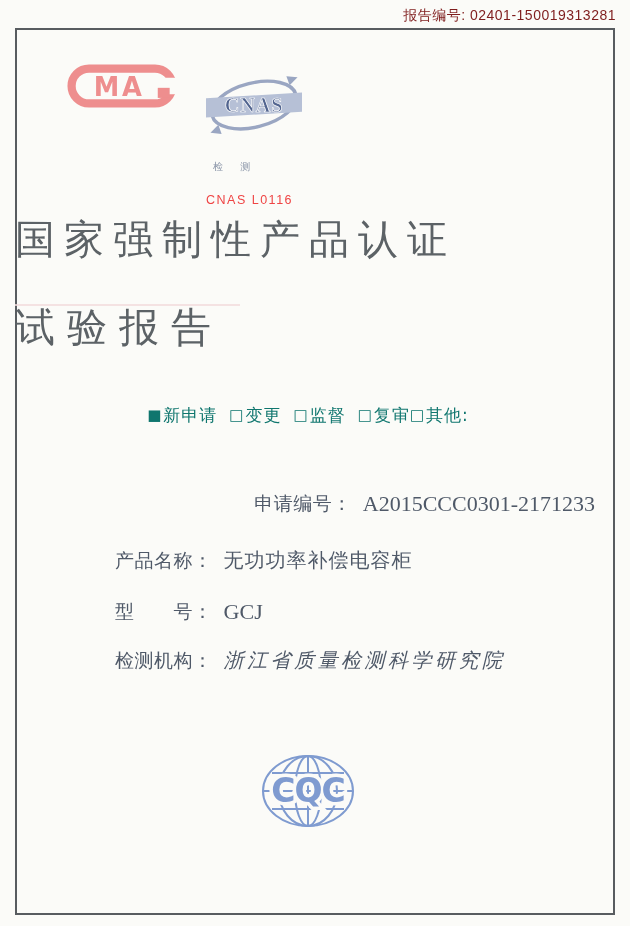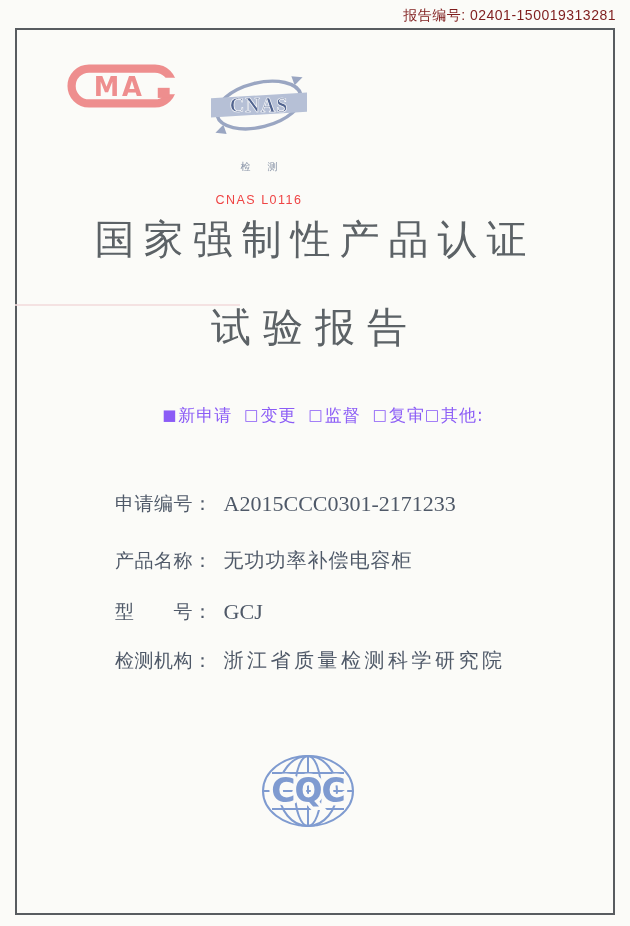--- a/index.html
+++ b/index.html
@@ -17,60 +17,60 @@
     position:absolute;left:15px;top:28px;width:600px;height:887px;
     box-sizing:border-box;border:2px solid #585c60;background:transparent;
   }
   
   .cma{position:absolute;left:60px;top:64px;width:124px;text-align:center;}
   .cma-number{
     margin-top:4px;font-family:"Liberation Serif","DejaVu Serif",serif;
     font-size:20px;color:#ee8d8d;letter-spacing:1px;
   }
   
-  .cnas{position:absolute;left:206px;top:72px;width:106px;text-align:center;}
+  .cnas{position:absolute;left:206px;top:72px;width:106px;}
   .cnas-sub{
     margin-top:16px;font-size:10px;color:#8a95a8;letter-spacing:7px;
     padding-left:7px; 
   }
   .cnas-code{
     margin-top:19px;font-family:"Liberation Sans",sans-serif;
     font-size:12.5px;color:#ef4444;letter-spacing:1.5px;
   }
   
   .title-line1,.title-line2{
-    position:absolute;left:15px;width:600px;text-align:center;
+    position:absolute;left:15px;width:600px;text-align:left;
     font-family:"DejaVu Serif","Liberation Serif",serif;
     color:#5c6266;
   }
   .title-line1{top:212px;font-size:40px;letter-spacing:9px;}
   .title-line2{top:300px;font-size:40px;letter-spacing:12px;}
   .scan-artifact{
     position:absolute;left:15px;top:304px;width:225px;height:2px;
     background:#f3dcdc;opacity:.8;
   }
   
   .apptype{
-    position:absolute;left:26px;top:404px;width:594px;text-align:center;
-    font-size:17px;color:#8b5cf6;letter-spacing:1px;
+    position:absolute;left:11px;top:404px;width:594px;text-align:center;
+    font-size:17px;color:#0f766e;letter-spacing:1px;
   }
   .apptype .opt{white-space:nowrap;}
   .apptype .opt.gap{margin-right:12px;}
   .apptype .sym{display:inline-block;margin-right:1px;font-size:15px;position:relative;top:-1px;}
   
   .field-row{
     position:absolute;left:115px;width:480px;
     color:#4f5968;line-height:29px;white-space:nowrap;
   }
   .flabel{font-size:19px;letter-spacing:.5px;margin-right:6px;vertical-align:top;}
   .fvalue{font-size:22px;font-family:"Liberation Serif","DejaVu Serif",serif;vertical-align:top;}
   .fvalue.cn{font-size:20px;font-family:"DejaVu Sans",sans-serif;letter-spacing:1px;}
   .fvalue.cn.spaced{letter-spacing:3.5px;}
-  .fvalue-block{display:inline-block;vertical-align:top;}
-  .row1{top:489px;}
+  .fvalue-block{display:inline-block;vertical-align:top;font-style:italic;}
+  .row1{top:489px;text-align:right;}
   .row2{top:546px;}
   .row3{top:597px;}
   .row4{top:646px;}
   
   .cqc{position:absolute;left:260px;top:752px;width:96px;height:78px;}
 </style>
 </head>
 <body>
 
 <div class="report-no">

